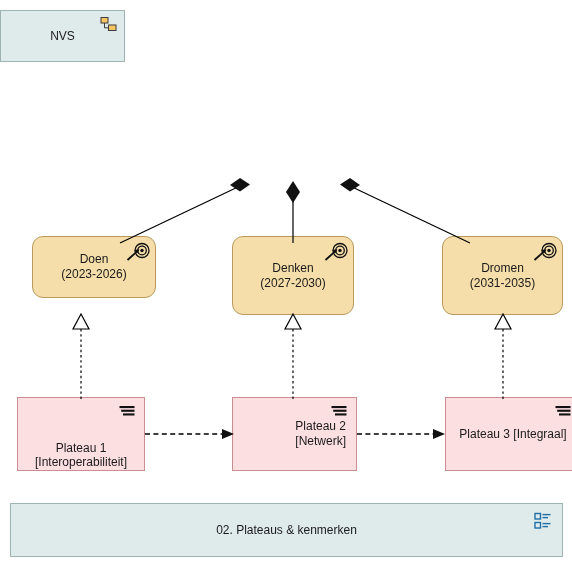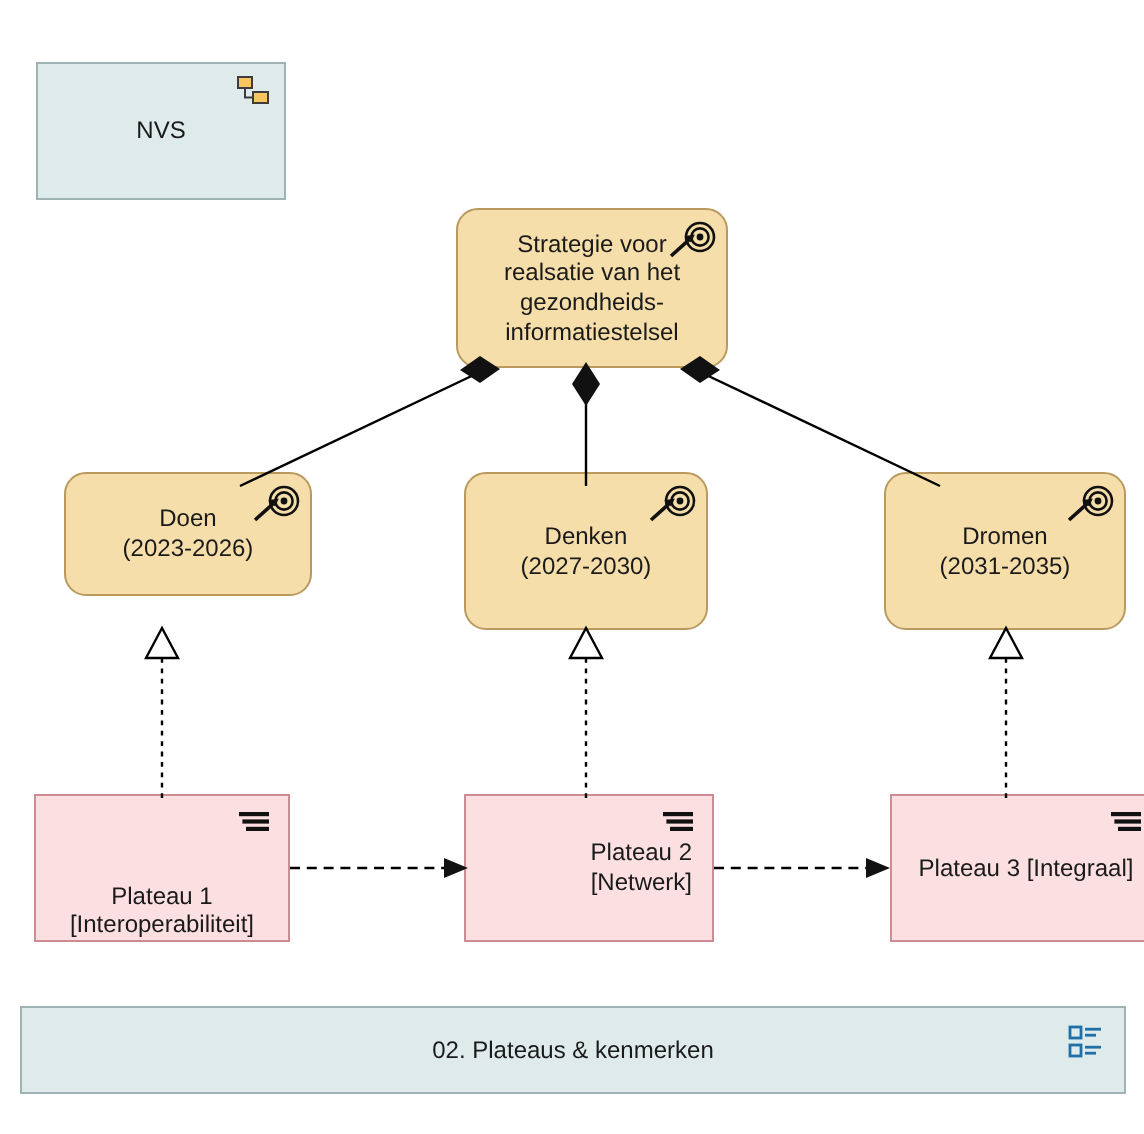--- a/index.html
+++ b/index.html
@@ -123,43 +123,31 @@
       <line x1="145" y1="434" x2="226" y2="434" stroke="#000" stroke-width="1.3" stroke-dasharray="5 3.4"></line>
       <polygon points="234,434 222,429 222,439" fill="#111"></polygon>
     </g>
 
     <g>
       <line x1="357" y1="434" x2="437" y2="434" stroke="#000" stroke-width="1.3" stroke-dasharray="5 3.4"></line>
       <polygon points="445,434 433,429 433,439" fill="#111"></polygon>
     </g>
   </svg>
 
-  <div class="node group-node" style="left:18px; top:10px; width:125px; height:69px;margin-top:21px;">
+  <div class="node group-node" style="left:0; top:10px; width:125px; height:52px;">
     <span class="icon grouping-icon">
       <svg viewBox="0 0 17 16" width="17" height="16" xmlns="http://www.w3.org/2000/svg">
         <rect x="1" y="0.5" width="7" height="5.5" fill="#f7c663" stroke="#3c3c3c" stroke-width="1"></rect>
         <rect x="8.5" y="8" width="7.5" height="5.5" fill="#f7c663" stroke="#3c3c3c" stroke-width="1"></rect>
         <path d="M4.5 6 L4.5 10.8 L8.5 10.8" fill="none" stroke="#3c3c3c" stroke-width="1"></path>
       </svg>
     </span>
     <span class="label">NVS</span>
   </div>
 
-  <div class="node goal-node" style="left:228px; top:104px; width:136px; height:80px;">
-    <span class="icon goal-icon">
-      <svg viewBox="0 0 24 20" width="24" height="20" xmlns="http://www.w3.org/2000/svg">
-        <circle cx="16" cy="8.5" r="7" fill="none" stroke="#111" stroke-width="1.3"></circle>
-        <circle cx="16" cy="8.5" r="4.3" fill="none" stroke="#111" stroke-width="1.3"></circle>
-        <circle cx="16" cy="8.5" r="1.7" fill="#111"></circle>
-        <path d="M1.5 18 L12 8.6" stroke="#111" stroke-width="1.8" fill="none"></path>
-        <polygon points="13.4,7.2 8.2,8.1 11.6,11.3" fill="#111"></polygon>
-      </svg>
-    </span>
-    <span class="label">Strategie voor realsatie van het gezondheids-informatiestelsel</span>
-  </div>
 
   <div class="node goal-node" style="left:20px; top:236px; width:124px; height:62px;margin-left:12px;">
     <span class="icon goal-icon">
       <svg viewBox="0 0 24 20" width="24" height="20" xmlns="http://www.w3.org/2000/svg">
         <circle cx="16" cy="8.5" r="7" fill="none" stroke="#111" stroke-width="1.3"></circle>
         <circle cx="16" cy="8.5" r="4.3" fill="none" stroke="#111" stroke-width="1.3"></circle>
         <circle cx="16" cy="8.5" r="1.7" fill="#111"></circle>
         <path d="M1.5 18 L12 8.6" stroke="#111" stroke-width="1.8" fill="none"></path>
         <polygon points="13.4,7.2 8.2,8.1 11.6,11.3" fill="#111"></polygon>
       </svg>
@@ -223,21 +211,21 @@
     <span class="icon plateau-icon">
       <svg viewBox="0 0 18 12" width="18" height="12" xmlns="http://www.w3.org/2000/svg">
         <rect x="1.5" y="1" width="15" height="2.1" fill="#111"></rect>
         <rect x="3.2" y="4.7" width="13.3" height="2.1" fill="#111"></rect>
         <rect x="5.0" y="8.4" width="11.5" height="2.1" fill="#111"></rect>
       </svg>
     </span>
     <span class="label">Plateau 3 [Integraal]</span>
   </div>
 
-  <div class="node view-node" style="left:10px; top:503px; width:553px; height:44px;">
+  <div class="node view-node" style="left:10px; top:503px; width:553px; height:54px;">
     <span class="icon view-icon">
       <svg viewBox="0 0 18 18" width="18" height="18" xmlns="http://www.w3.org/2000/svg">
         <rect x="1" y="1.5" width="5.5" height="5.5" fill="none" stroke="#1f6fa8" stroke-width="1.4"></rect>
         <rect x="1" y="10.5" width="5.5" height="5.5" fill="none" stroke="#1f6fa8" stroke-width="1.4"></rect>
         <line x1="8.5" y1="2.6" x2="16.5" y2="2.6" stroke="#1f6fa8" stroke-width="1.4"></line>
         <line x1="8.5" y1="5.6" x2="14" y2="5.6" stroke="#1f6fa8" stroke-width="1.4"></line>
         <line x1="8.5" y1="11.6" x2="16.5" y2="11.6" stroke="#1f6fa8" stroke-width="1.4"></line>
         <line x1="8.5" y1="14.6" x2="14" y2="14.6" stroke="#1f6fa8" stroke-width="1.4"></line>
       </svg>
     </span>

